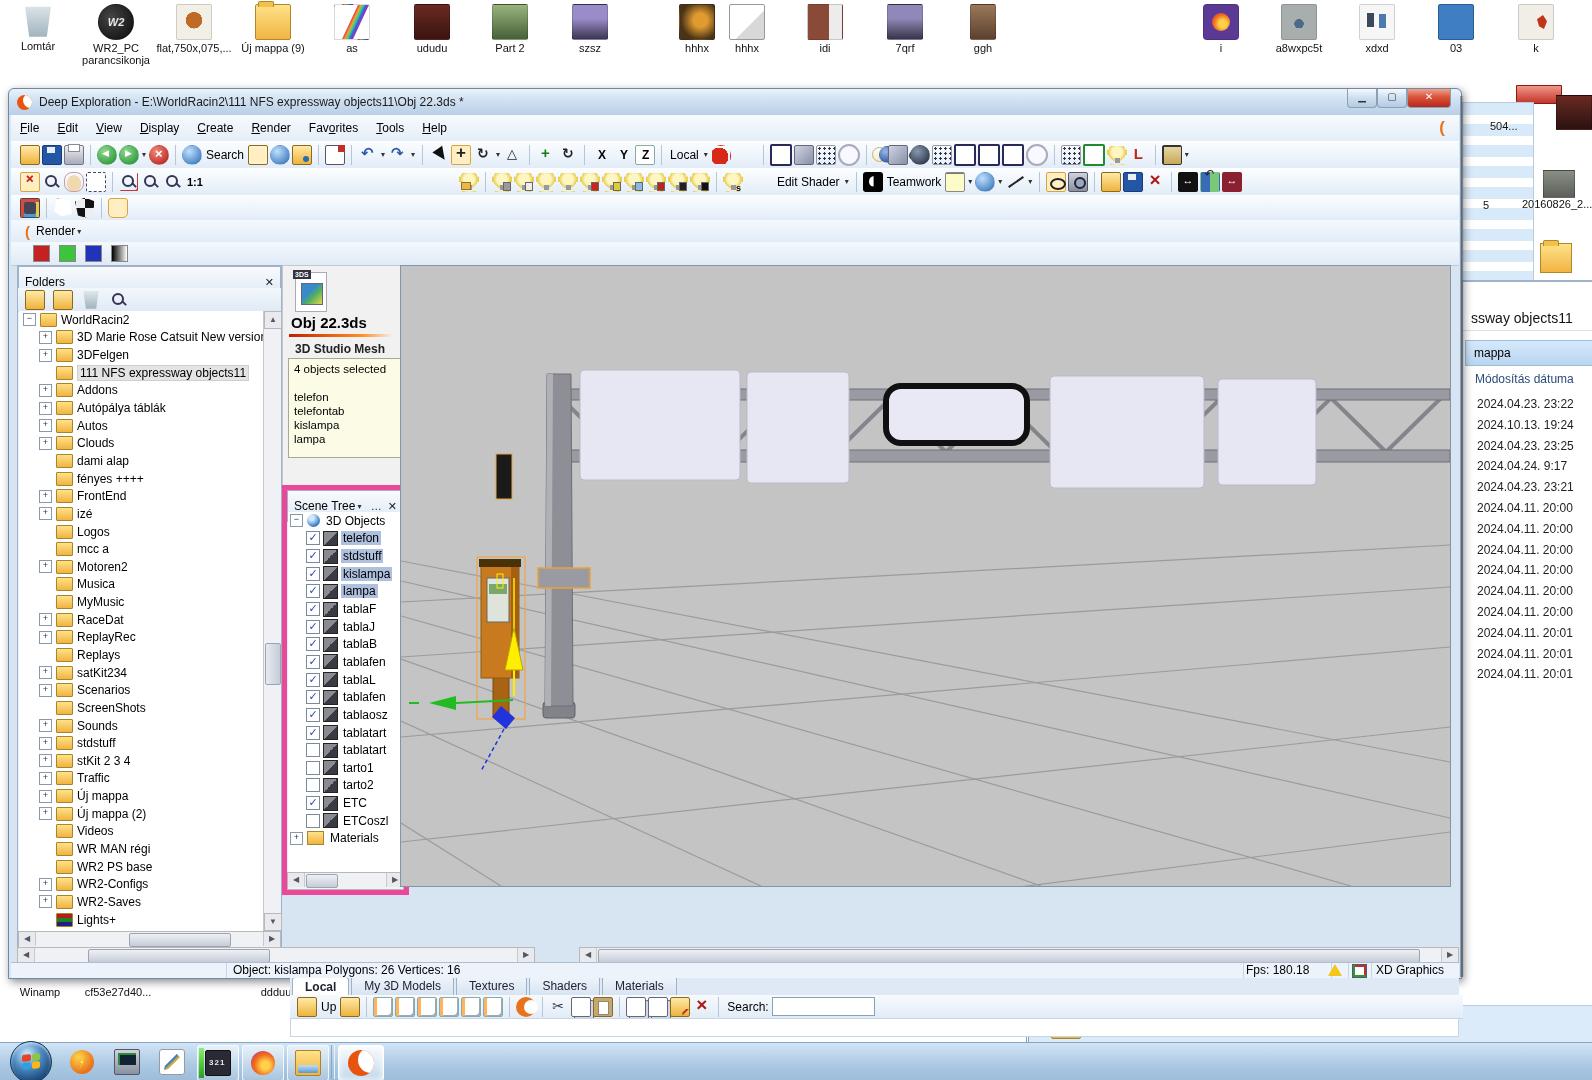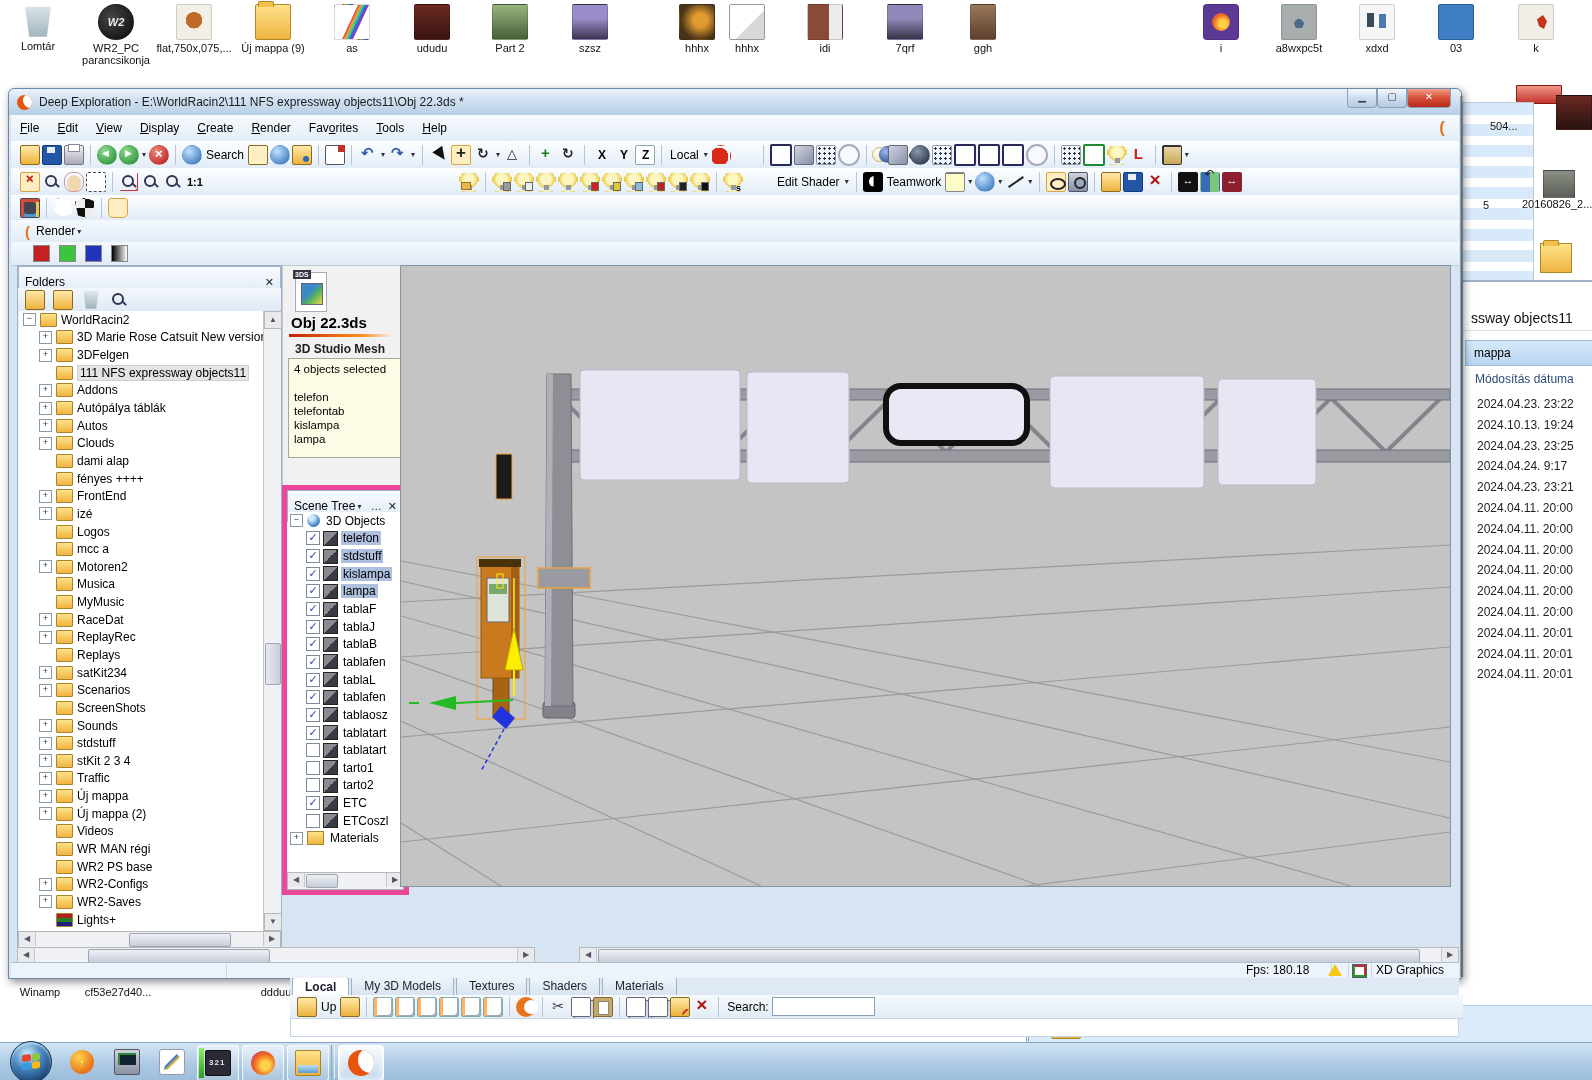--- a/index.html
+++ b/index.html
@@ -1042,20 +1042,21 @@
     <div class="thumb" style="left:70px;width:180px" data-name="scrollbar-thumb"></div>
   </div>
   <div class="hscroll" style="left:570px;top:858px;width:878px" data-name="bottom-right-scrollbar">
     <div class="arr" data-name="scroll-left-icon">◀</div>
     <div class="arr r" data-name="scroll-right-icon">▶</div>
     <div class="thumb" style="left:18px;width:820px" data-name="scrollbar-thumb"></div>
   </div>
 
   <div id="appstatus" data-name="status-bar">
     <div class="cell" style="left:0;width:215px"></div>
+    <div class="cell" style="left:216px;width:1010px;padding-left:6px" data-name="status-object-info">Object: kislampa Polygons: 26 Vertices: 16</div>
     <div class="cell" style="left:1227px;width:85px;padding-left:8px" data-name="status-fps">Fps: 180.18</div>
     <div class="cell" style="left:1313px;width:24px" data-name="warning-icon">
         <span class="warn-tri"></span>
       </div>
     <div class="cell" style="left:1338px;width:22px" data-name="graphics-icon">
         <span class="xd-ic"></span>
       </div>
     <div class="cell" style="left:1361px;width:86px;border-right:none;padding-left:4px" data-name="status-renderer">XD Graphics</div>
   </div>
 </div>

